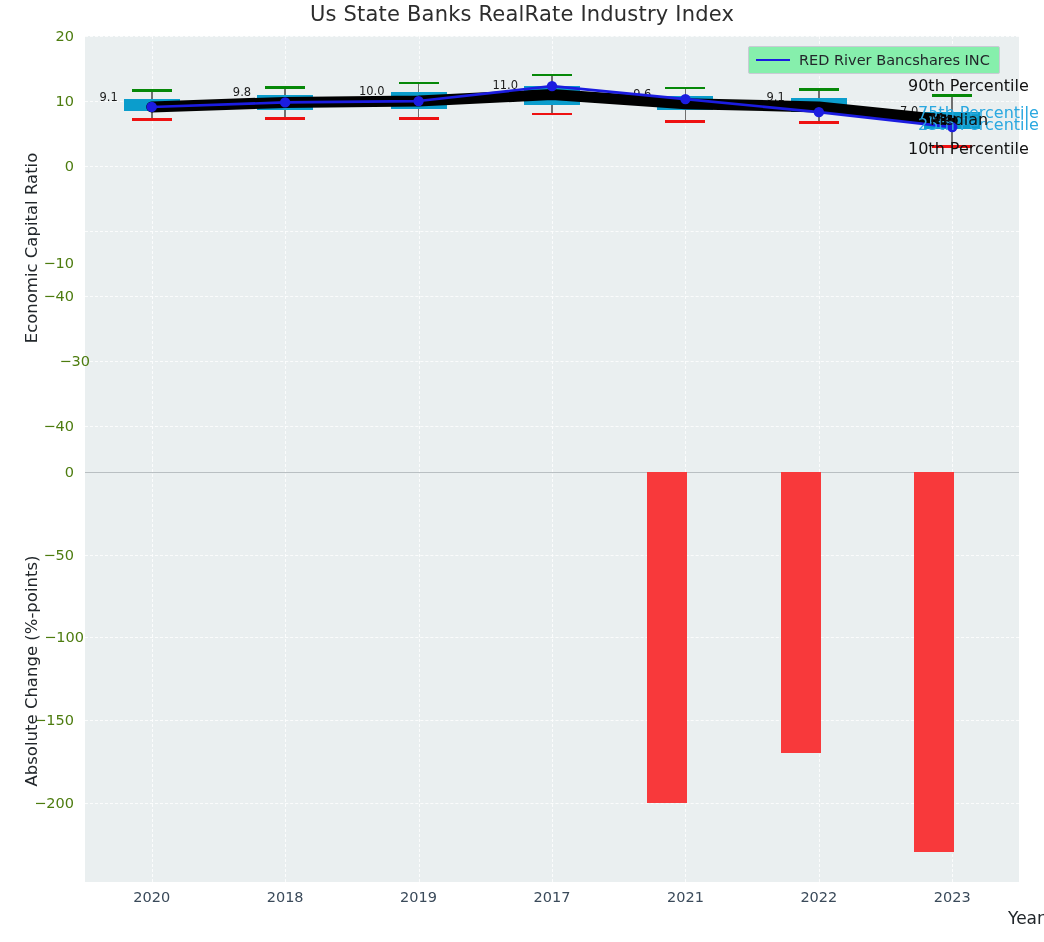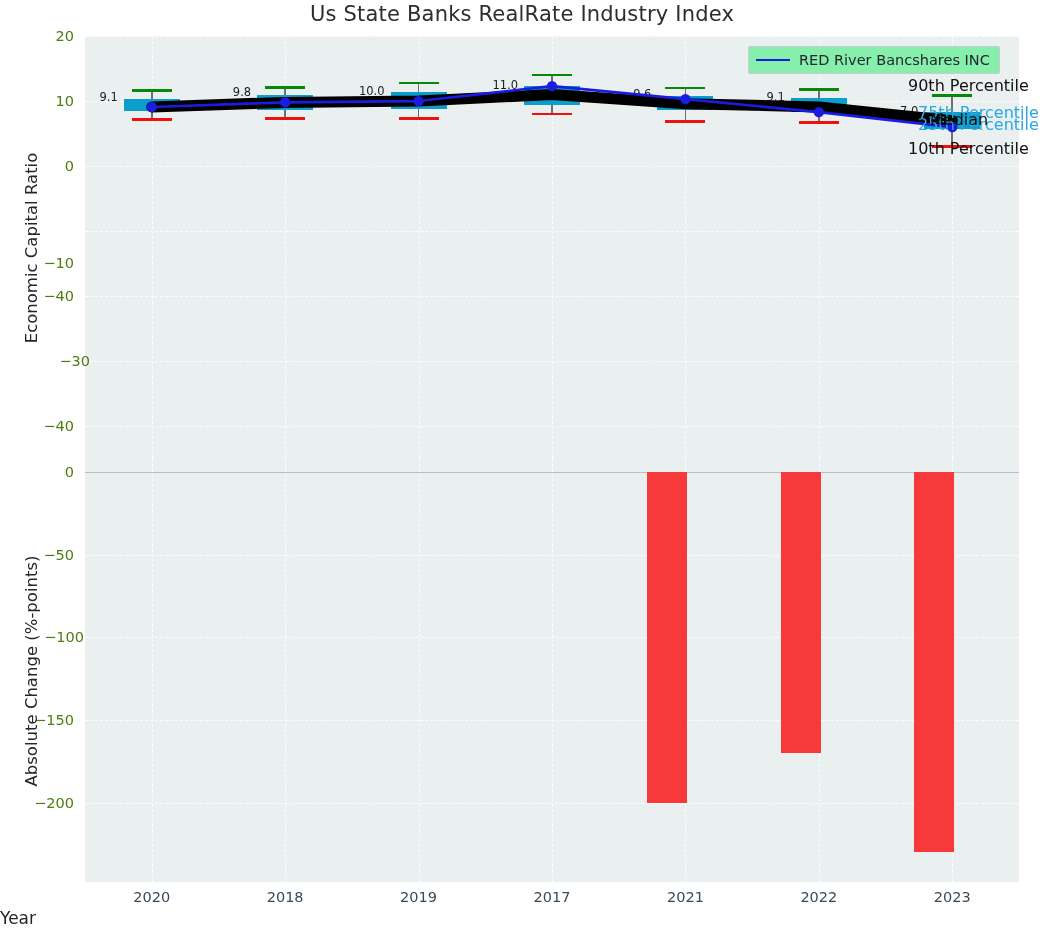--- a/index.html
+++ b/index.html
@@ -26,21 +26,21 @@
   
   .ytick{position:absolute;right:0;width:74px;text-align:right;
     font-size:14.5px;color:#4d7c0f;font-family:"DejaVu Sans",sans-serif;
     transform:translateY(-50%);}
   .xtick{position:absolute;width:80px;text-align:center;font-size:14.5px;
     color:#3a4a5a;font-family:"DejaVu Sans",sans-serif;transform:translateX(-50%);}
 
   .axis-label-y{position:absolute;font-size:16.5px;color:#22272b;
     font-family:"DejaVu Sans",sans-serif;transform-origin:0 0;
     transform:rotate(-90deg);white-space:nowrap;}
-  .axis-label-x{position:absolute;left:0;width:1044px;text-align:left;
+  .axis-label-x{position:absolute;left:0;width:1044px;text-align:right;
     font-size:17px;color:#22272b;font-family:"DejaVu Sans",sans-serif;}
 
   
   .bw-box{position:absolute;background:#0b9dcc;}
   .bw-stem{position:absolute;width:1.6px;background:#6f6f6f;}
   .cap-90{position:absolute;height:2.6px;background:#068808;}
   .cap-10{position:absolute;height:2.6px;background:#ee1111;}
   .dlabel{position:absolute;font-size:11.5px;color:#1c1c1c;
     font-family:"DejaVu Sans",sans-serif;transform:translate(-100%,-50%);
     white-space:nowrap;}

